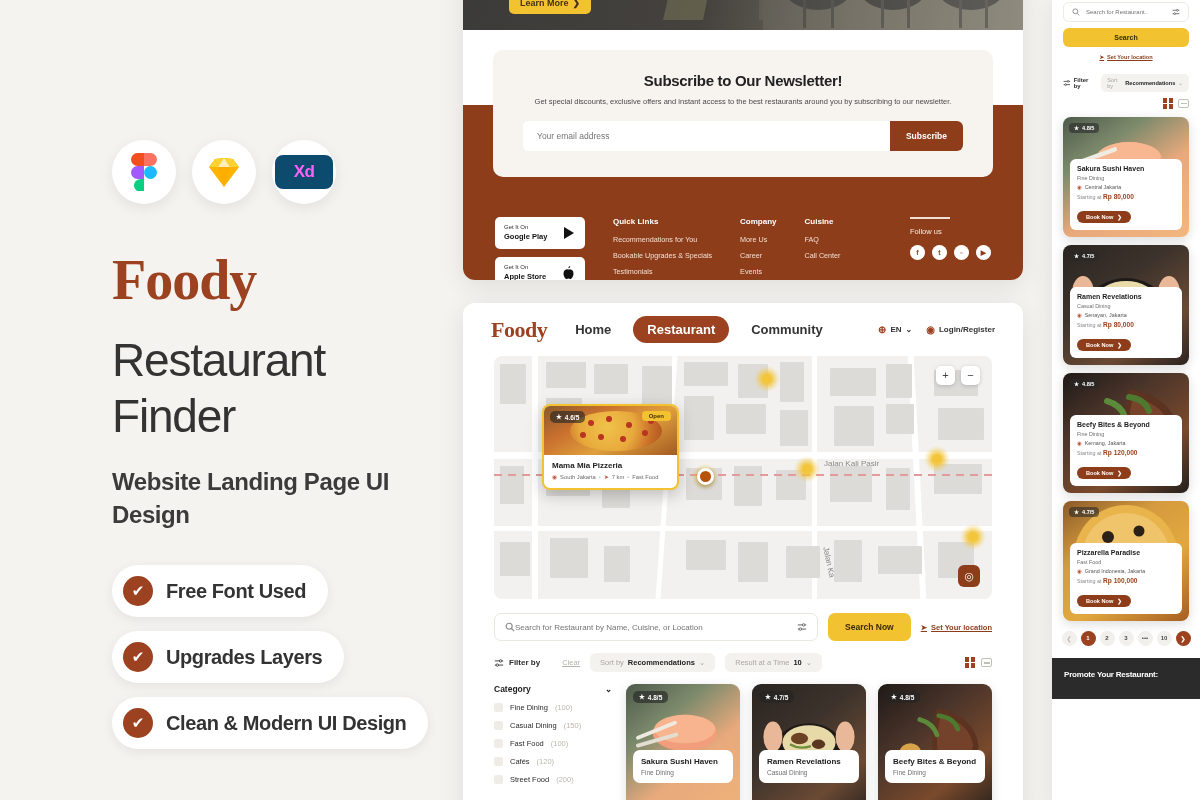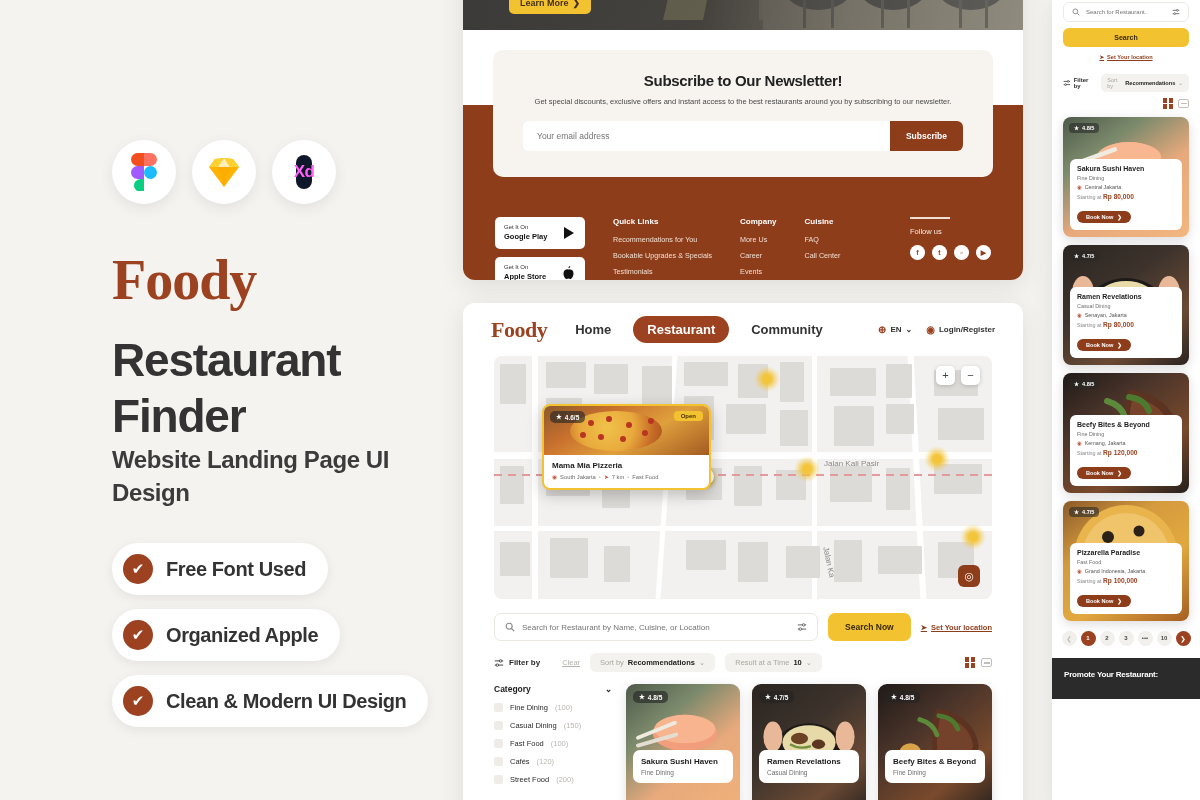--- a/index.html
+++ b/index.html
@@ -15,33 +15,33 @@
   .promo { position: absolute; left: 112px; top: 140px; width: 340px; }
   .tool-icons { display: flex; gap: 16px; margin-bottom: 48px; }
   .tool-icon {
     width: 64px; height: 64px; border-radius: 50%; background: #fff;
     box-shadow: 0 4px 14px rgba(0,0,0,.08);
     display: flex; align-items: center; justify-content: center;
   }
   .figma-svg { width: 26px; height: 38px; }
   .sketch-svg { width: 34px; height: 31px; }
   .xd-box {
-    width: 16px; height: 34px; border-radius: 8px; background: #0f172a;
+    width: 58px; height: 34px; border-radius: 8px; background: #0c4a6e;
     display: flex; align-items: center; justify-content: center;
     color: #FF61F6; font-size: 17px; font-weight: bold;
     font-family: "Liberation Sans", sans-serif; letter-spacing: -0.5px;
   }
   .brand-word {
     font-family: "Liberation Serif", serif;
     font-size: 56px; font-weight: bold; color: #9C4221;
     letter-spacing: -1px; line-height: 1; margin-bottom: 24px;
   }
   .promo-title {
-    font-size: 46px; font-weight: bold; color: #333333;
-    line-height: 1.22; letter-spacing: -1.2px; 
+    font-size: 46px; font-weight: normal; color: #333333;
+    line-height: 1.22; letter-spacing: -1.2px; margin-bottom: 22px;
   }
   .promo-sub {
     font-size: 24px; font-weight: bold; color: #3B3B3B;
     line-height: 1.35; letter-spacing: -0.4px; margin-bottom: 34px;
   }
   .badge {
     display: inline-flex; align-items: center; gap: 13px;
     background: #fff; border-radius: 40px;
     padding: 11px 22px 11px 11px; margin-bottom: 14px;
     box-shadow: 0 3px 12px rgba(0,0,0,.07);
@@ -153,21 +153,21 @@
     box-shadow: 0 1px 4px rgba(0,0,0,.18); cursor: pointer; font-size: 11px; color: #444;
     display: flex; align-items: center; justify-content: center;
     font-family: "Liberation Sans", sans-serif; line-height: 1;
   }
   .map-locate {
     position: absolute; right: 12px; bottom: 12px; width: 22px; height: 22px;
     border-radius: 6px; background: #8E3D1B; color: #fff; border: none; cursor: pointer;
     display: flex; align-items: center; justify-content: center; font-size: 11px;
   }
   .map-popup {
-    position: absolute; left: 48px; top: 48px; width: 169px;
+    position: absolute; left: 48px; top: 48px; width: 137px;
     background: #fff; border-radius: 8px; overflow: hidden;
     box-shadow: 0 5px 16px rgba(0,0,0,.22); border: 2px solid #F2C230;
   }
   .popup-photo {
     height: 49px; position: relative;
     background: linear-gradient(150deg,#8b5a2b 0%,#c9702e 30%,#e0a03c 60%,#a35a22 100%);
   }
   .pizza-blob {
     position: absolute; left: 26px; top: 5px; width: 92px; height: 40px; border-radius: 50%;
     background: radial-gradient(circle at 40% 40%, #F0C24A 0%, #E8A93C 45%, #C96E28 75%, #A8501E 100%);
@@ -184,21 +184,21 @@
   }
   .popup-body { padding: 6px 8px 8px; }
   .popup-name { font-size: 8px; font-weight: bold; color: #1d1d1d; margin-bottom: 4px; }
   .popup-meta { font-size: 5.8px; color: #6b6b6b; display: flex; align-items: center; gap: 3px; }
   .popup-meta .dot { color: #c0c0c0; }
 
   
   .search-row { display: flex; align-items: center; gap: 10px; margin: 14px 31px 0; }
   .search-box {
     flex: 1; display: flex; align-items: center; background: #fff; border: 1px solid #EAE7E1;
-    border-radius: 7px; padding: 8px 10px; height: 28px; gap: 7px;
+    border-radius: 7px; padding: 8px 10px; height: 28px; 
   }
   .search-input {
     flex: 1; border: none; outline: none; font-size: 8px; color: #a3a3a3;
     font-family: "Liberation Sans", sans-serif; background: transparent;
   }
   .search-now {
     background: #F2C230; border: none; border-radius: 7px; height: 28px; padding: 0 17px;
     font-size: 8.5px; font-weight: bold; color: #3a2a08; cursor: pointer;
     font-family: "Liberation Sans", sans-serif;
   }
@@ -350,21 +350,21 @@
     <div class="promo-title">Restaurant Finder</div>
     <div class="promo-sub">Website Landing Page UI Design</div>
 
     <div>
       <div class="badge">
         <span class="badge-check">✔</span>
         <span class="badge-label">Free Font Used</span>
       </div><br>
       <div class="badge">
         <span class="badge-check">✔</span>
-        <span class="badge-label">Organized Apple</span>
+        <span class="badge-label">Upgrades Layers</span>
       </div><br>
       <div class="badge">
         <span class="badge-check">✔</span>
         <span class="badge-label">Clean &amp; Modern UI Design</span>
       </div>
     </div>
   </div>
 
   <div class="card card-footer">
     <div class="hero-band">

